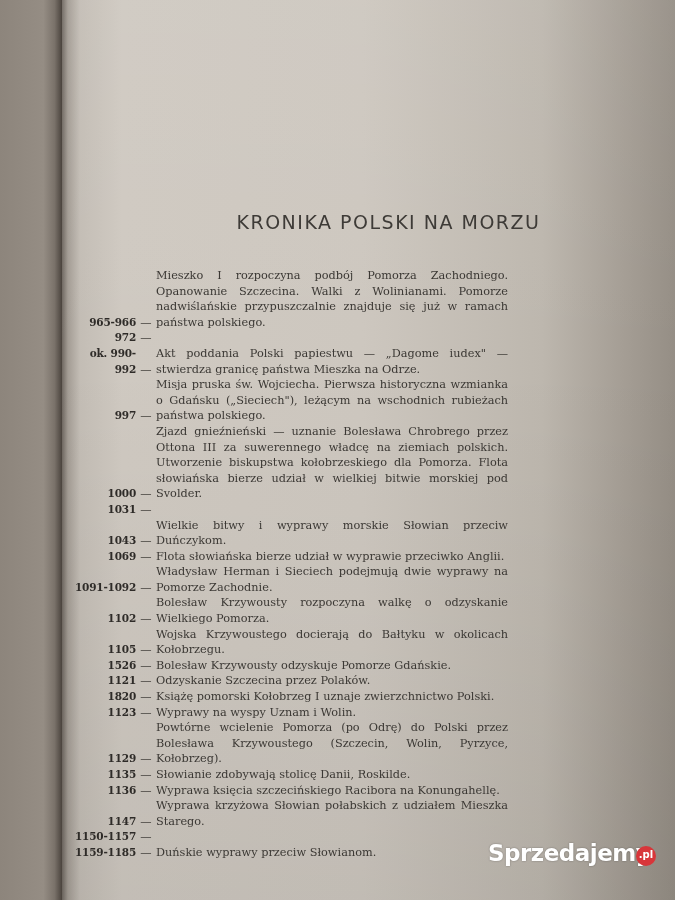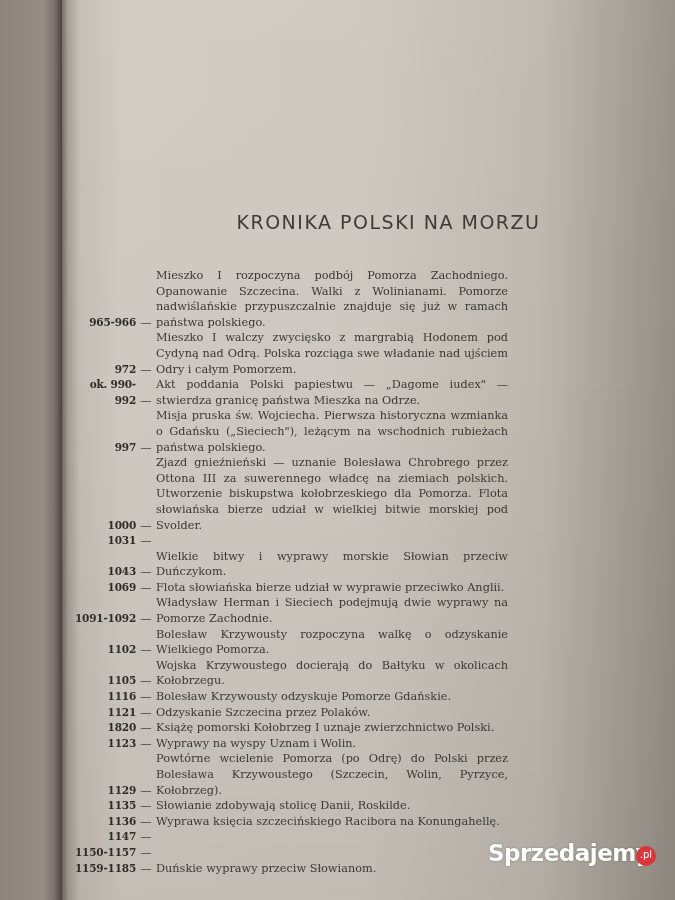--- a/index.html
+++ b/index.html
@@ -40,42 +40,41 @@
   .text { width:352px; text-align:justify; flex:none; }
   .watermark {
     position:absolute; left:488px; top:840px;
     font-family:"DejaVu Sans", sans-serif; font-weight:bold; font-size:23px;
     color:#ffffff; letter-spacing:-0.5px;
     text-shadow:0 0 2px rgba(0,0,0,0.35);
   }
   .wm-badge {
     position:absolute; left:636px; top:846px; width:20px; height:20px; border-radius:50%;
     background:#d8363a; color:#fff; font-family:"DejaVu Sans", sans-serif;
-    font-size:10px; font-weight:normal; text-align:center; line-height:18px;
+    font-size:10px; font-weight:bold; text-align:center; line-height:18px;
   }
 </style>
 </head>
 <body>
 
 <div class="left-page"></div>
 
 <div class="page">
   <h1 class="title">KRONIKA POLSKI NA MORZU</h1>
 </div>
 
 <div class="chronicle" id="chronicle">
     <div class="entry">
       <span class="date">965-966</span>
       <span class="dash">—</span>
       <span class="text">Mieszko I rozpoczyna podbój Pomorza Zachodniego. Opanowanie Szczecina. Walki z Wolinianami. Pomorze nadwiślańskie przypuszczalnie znajduje się już w ramach państwa polskiego.</span>
     </div>
     <div class="entry">
       <span class="date">972</span>
       <span class="dash">—</span>
-      <span class="text">Mieszko I walczy zwycięsko z margrabią Hodonem pod Cydyną nad Odrą. Polska rozciąga swe władanie nad ujściem Odry i całym Pomorzem.</span>
     </div>
     <div class="entry">
       <span class="date">ok. 990-992</span>
       <span class="dash">—</span>
       <span class="text">Akt poddania Polski papiestwu — „Dagome iudex" — stwierdza granicę państwa Mieszka na Odrze.</span>
     </div>
     <div class="entry">
       <span class="date">997</span>
       <span class="dash">—</span>
       <span class="text">Misja pruska św. Wojciecha. Pierwsza historyczna wzmianka o Gdańsku („Sieciech"), leżącym na wschodnich rubieżach państwa polskiego.</span>
@@ -108,21 +107,21 @@
       <span class="date">1102</span>
       <span class="dash">—</span>
       <span class="text">Bolesław Krzywousty rozpoczyna walkę o odzyskanie Wielkiego Pomorza.</span>
     </div>
     <div class="entry">
       <span class="date">1105</span>
       <span class="dash">—</span>
       <span class="text">Wojska Krzywoustego docierają do Bałtyku w okolicach Kołobrzegu.</span>
     </div>
     <div class="entry">
-      <span class="date">1116</span>
+      <span class="date">1526</span>
       <span class="dash">—</span>
       <span class="text">Bolesław Krzywousty odzyskuje Pomorze Gdańskie.</span>
     </div>
     <div class="entry">
       <span class="date">1121</span>
       <span class="dash">—</span>
       <span class="text">Odzyskanie Szczecina przez Polaków.</span>
     </div>
     <div class="entry">
       <span class="date">1820</span>
@@ -145,20 +144,21 @@
       <span class="text">Słowianie zdobywają stolicę Danii, Roskilde.</span>
     </div>
     <div class="entry">
       <span class="date">1136</span>
       <span class="dash">—</span>
       <span class="text">Wyprawa księcia szczecińskiego Racibora na Konungahellę.</span>
     </div>
     <div class="entry">
       <span class="date">1147</span>
       <span class="dash">—</span>
+      <span class="text">Wyprawa krzyżowa Słowian połabskich z udziałem Mieszka Starego.</span>
     </div>
     <div class="entry">
       <span class="date">1150-1157</span>
       <span class="dash">—</span>
     </div>
     <div class="entry">
       <span class="date">1159-1185</span>
       <span class="dash">—</span>
       <span class="text">Duńskie wyprawy przeciw Słowianom.</span>
     </div>

